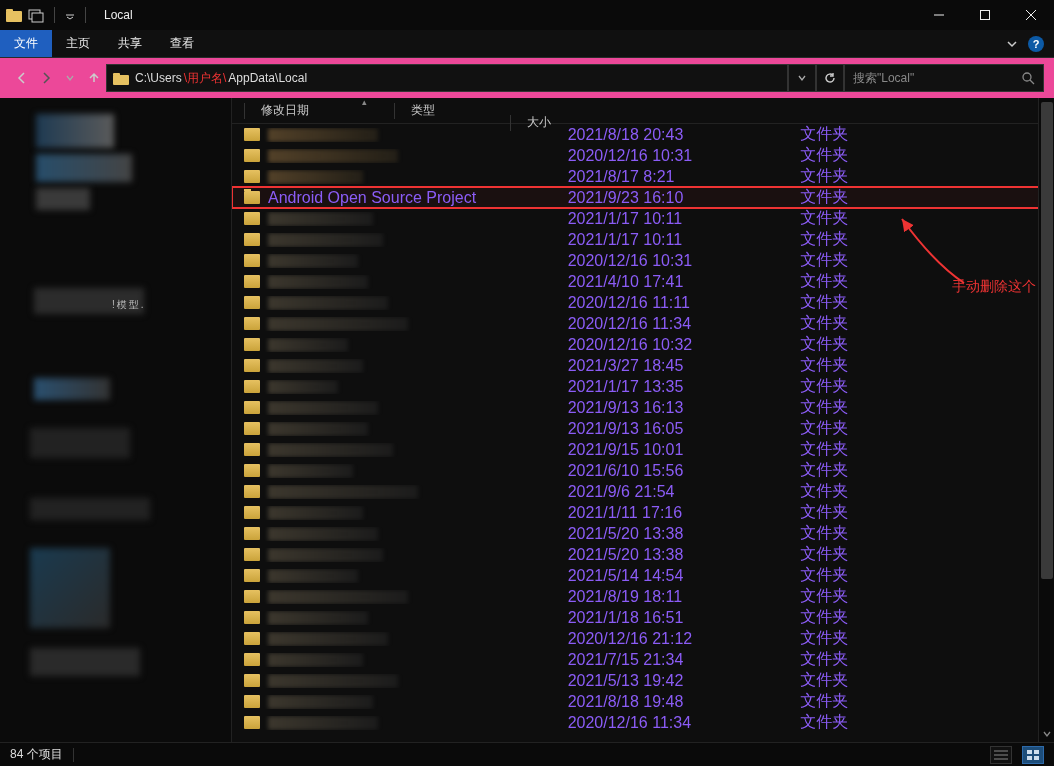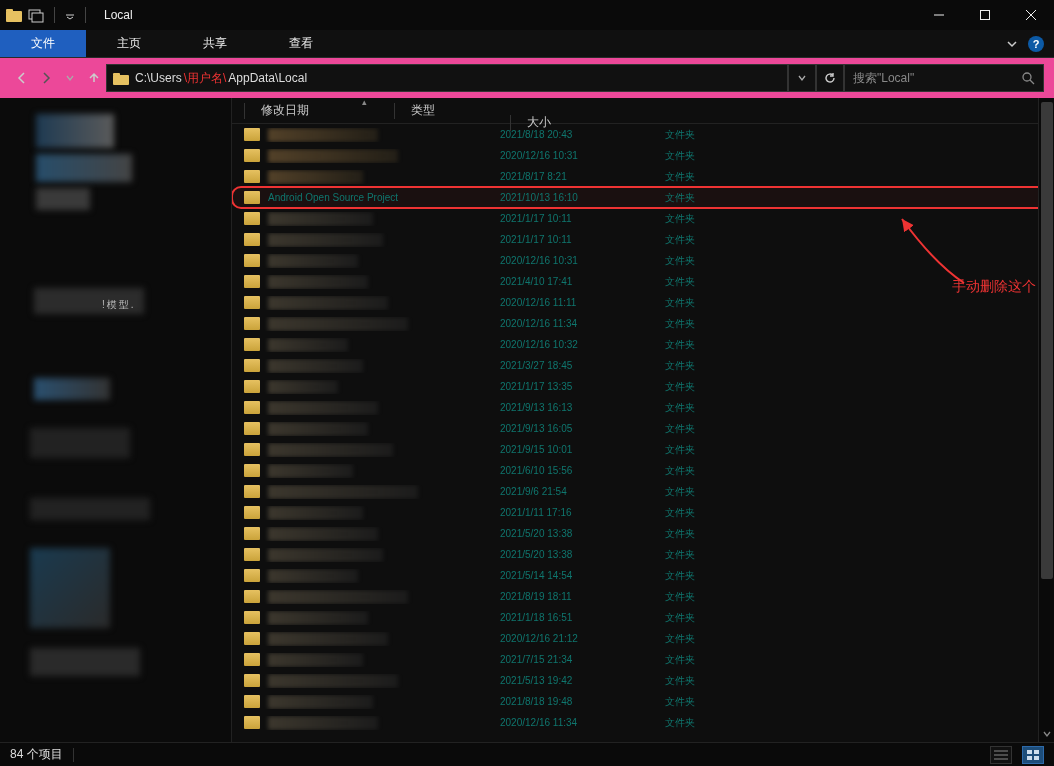--- a/index.html
+++ b/index.html
@@ -20,21 +20,21 @@
   .titlebar .title { margin-left: 14px; color:#eee; font-size:12px; }
   .winbtns { margin-left:auto; display:flex; }
   .winbtn { width:46px; height:30px; display:flex; align-items:center; justify-content:center; color:#eee; }
   .vline { width:1px; height:16px; background:#444; margin:0 4px; }
 
   
   .ribbon {
     height: 28px; display:flex; align-items:stretch;
     background: #101010; border-bottom:1px solid #2a2a2a;
   }
-  .ribbon .tab { padding: 0 31px; display:flex; align-items:center; color:#eee; font-size:12px; }
+  .ribbon .tab { padding: 0 14px; display:flex; align-items:center; color:#eee; font-size:12px; }
   .ribbon .tab.file { background:#1f5fbf; color:#fff; }
   .ribbon .spacer { flex:1; }
   .ribbon .rt-right { display:flex; align-items:center; padding-right:10px; gap:10px; color:#ccc; }
   .chev-down { width:12px; height:12px; }
   .help-badge { width:16px; height:16px; border-radius:50%; background:#0c5aa6; color:#fff; display:flex; align-items:center; justify-content:center; font-size:11px; font-weight:bold; }
 
   
   .addrbar {
     height: 40px; display:flex; align-items:center; 
     padding: 0 10px; background:#ec4899;
@@ -73,59 +73,59 @@
   .navpane .blurblock { position:absolute; filter:blur(3px); }
   .blur-a { left:36px; top:16px; width:78px; height:34px; background:linear-gradient(90deg,#1e3a52,#5a5a5a);}
   .blur-b { left:36px; top:56px; width:96px; height:28px; background:linear-gradient(90deg,#274d6a,#444);}
   .blur-c { left:36px; top:90px; width:54px; height:22px; background:#3a3a3a;}
   .blur-d { left:34px; top:190px; width:110px; height:26px; background:#2c2c2c;}
   .blur-e { left:34px; top:280px; width:76px; height:22px; background:linear-gradient(90deg,#2a4f6e,#333);}
   .blur-f { left:30px; top:330px; width:100px; height:30px; background:#222;}
   .blur-g { left:30px; top:400px; width:120px; height:22px; background:#222;}
   .blur-h { left:30px; top:450px; width:80px; height:80px; background:linear-gradient(135deg,#1a3a4f,#2a2a2a);}
   .blur-i { left:30px; top:550px; width:110px; height:28px; background:#2a2a2a;}
-  .navpane .xing { position:absolute; left:102px; top:200px; color:#bbb; font-size:10px; letter-spacing:2px; }
+  .navpane .xing { position:absolute; left:112px; top:200px; color:#bbb; font-size:10px; letter-spacing:2px; }
 
   .listarea {
     flex:1; position:relative; overflow:hidden; background:#0e0e0e;
   }
   .col-header {
     height:26px; display:flex; align-items:center;
     border-bottom:1px solid #222; background:#0e0e0e;
     padding-left:12px;
   }
   .col-header .col { color:#ccc; font-size:12px; display:flex; align-items:center; gap:6px; }
   .col-header .sort-ind { position:absolute; top:-1px; left:130px; color:#888; font-size:9px; }
   .col.name { width:256px; }
   .col.date { width:150px; }
   .col.type { width:116px; }
   .col.size { width:70px;margin-top:24px; }
   .col .divider { width:1px; height:16px; background:#333; margin-right:10px; }
 
   .rows { position:relative; }
   .row {
     height:21px; display:flex; align-items:center;
-    padding-left:12px; color:#0f766e; font-size:10px;
+    padding-left:12px; color:#8b5cf6; font-size:16px;
     position:relative;
+    justify-content:space-between;
   }
   .row .cell.name { width:256px; display:flex; align-items:center; gap:8px; overflow:hidden;}
   .row .cell.date { width:150px; }
   .row .cell.type { width:116px;margin-left:15px; }
   .row .cell.size { width:70px; }
   .row .blurname {
     display:inline-block; height:14px; border-radius:2px;
     background:linear-gradient(90deg, rgba(200,180,140,0.25), rgba(80,80,80,0.2));
     filter:blur(2px);
   }
   .row .blurname.warm { background:linear-gradient(90deg, rgba(210,160,90,0.35), rgba(120,100,60,0.2)); }
   .row.highlighted {
     outline:2px solid #e33;
     outline-offset:-1px;
     background:rgba(227,51,51,0.06);
-    border-radius:9px;
   }
   .folder-icon-tiny {
     width:16px; height:13px; display:inline-block;
     background: linear-gradient(#e6c161,#caa33a);
     border-radius:1px;
     position:relative;
     flex-shrink: 0;
   }
   .folder-icon-tiny::before {
     content:""; position:absolute; top:-3px; left:0; width:7px; height:3px;
@@ -343,21 +343,21 @@
           </div>
           <div class="cell date">2021/8/17 8:21</div>
           <div class="cell type">文件夹</div>
           <div class="cell size"></div>
         </div>
         <div class="row highlighted">
           <div class="cell name">
             <span class="folder-icon-tiny"></span>
             <span>Android Open Source Project</span>
           </div>
-          <div class="cell date">2021/10/13 16:10</div>
+          <div class="cell date">2021/9/23 16:10</div>
           <div class="cell type">文件夹</div>
           <div class="cell size"></div>
         </div>
         <div class="row">
           <div class="cell name">
             <span class="folder-icon-tiny"></span>
             <span class="blurname " style="width: 105px;"></span>
           </div>
           <div class="cell date">2021/1/17 10:11</div>
           <div class="cell type">文件夹</div>

